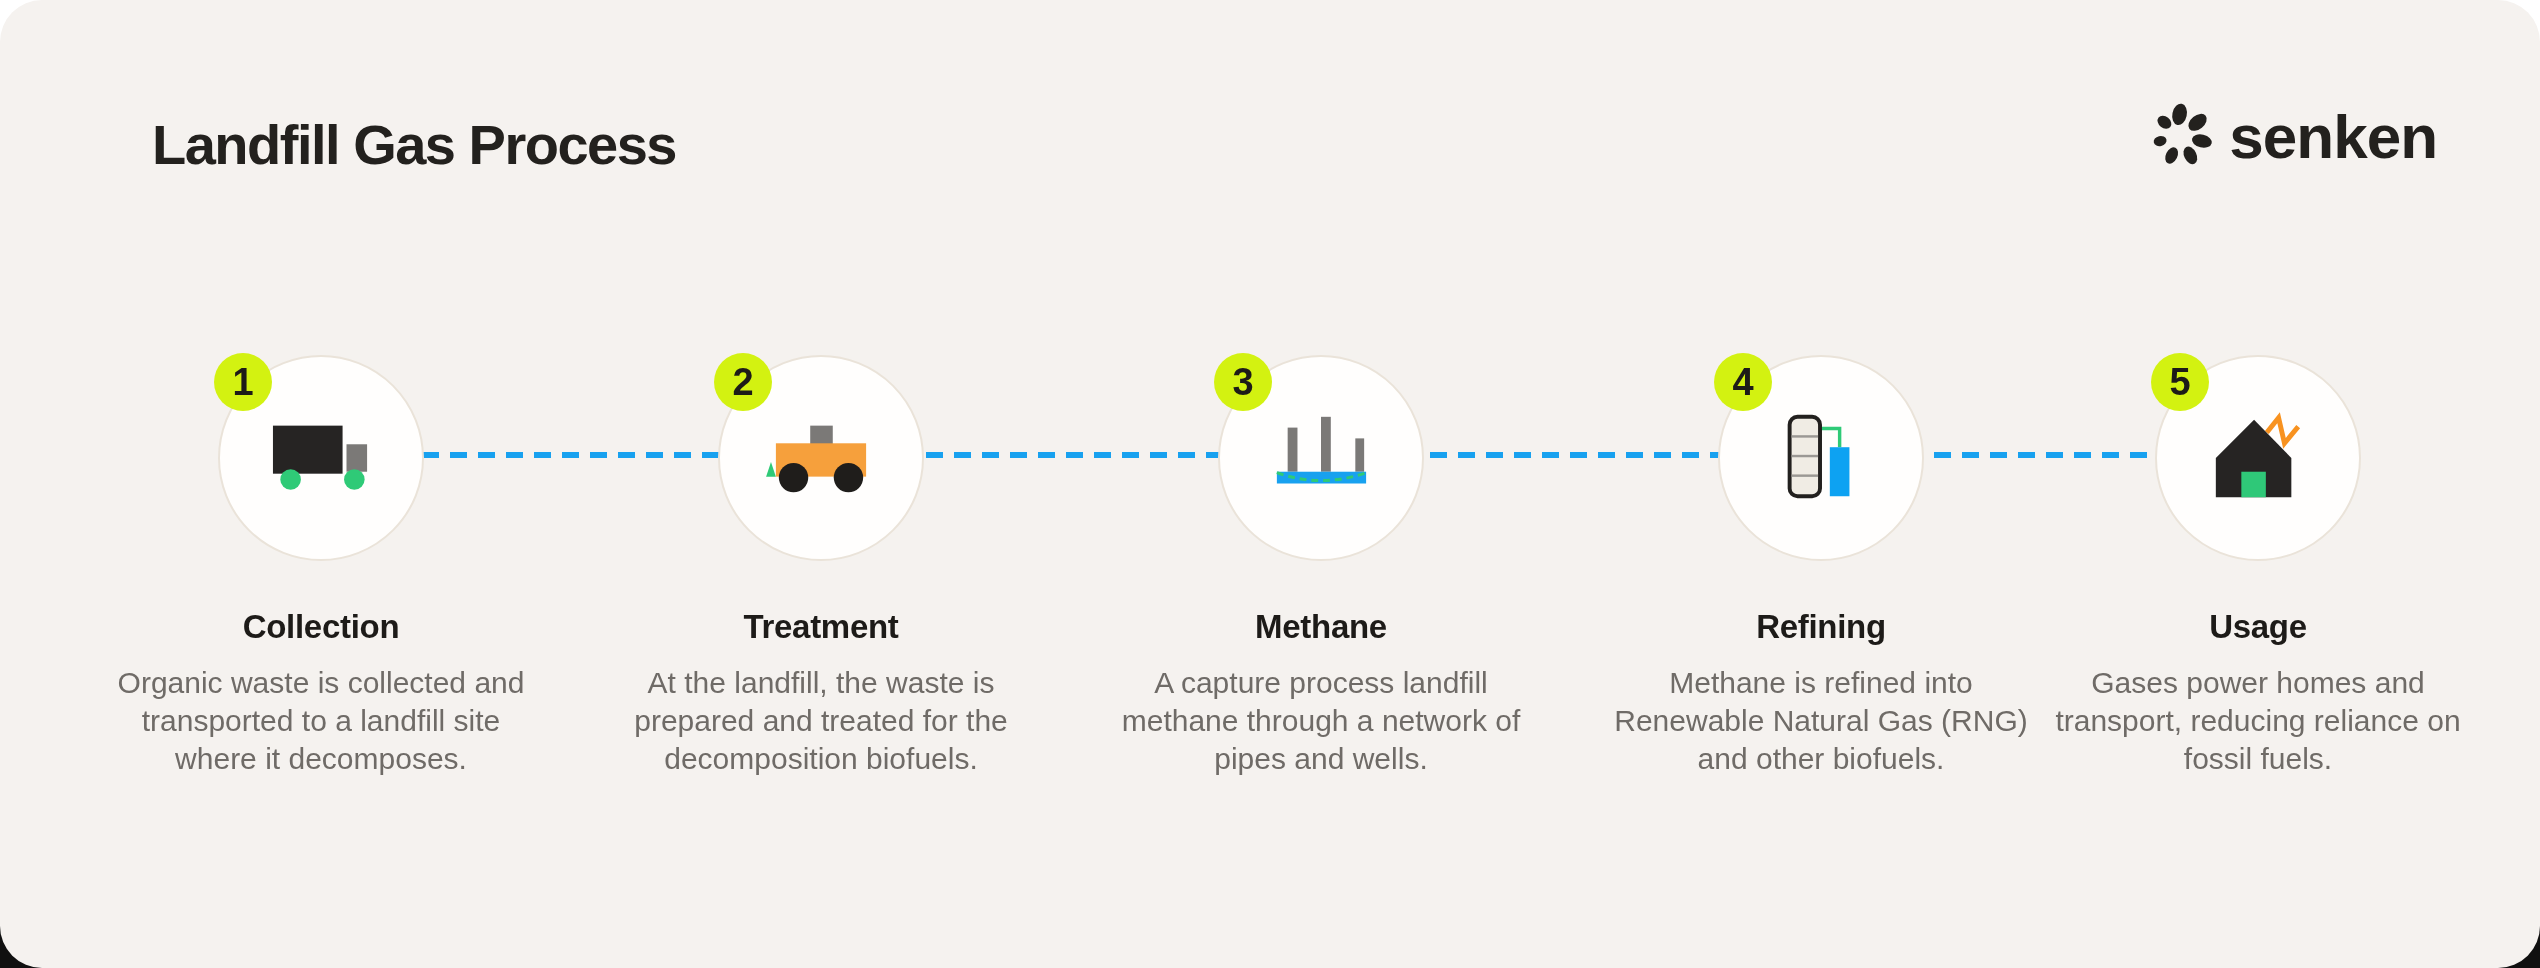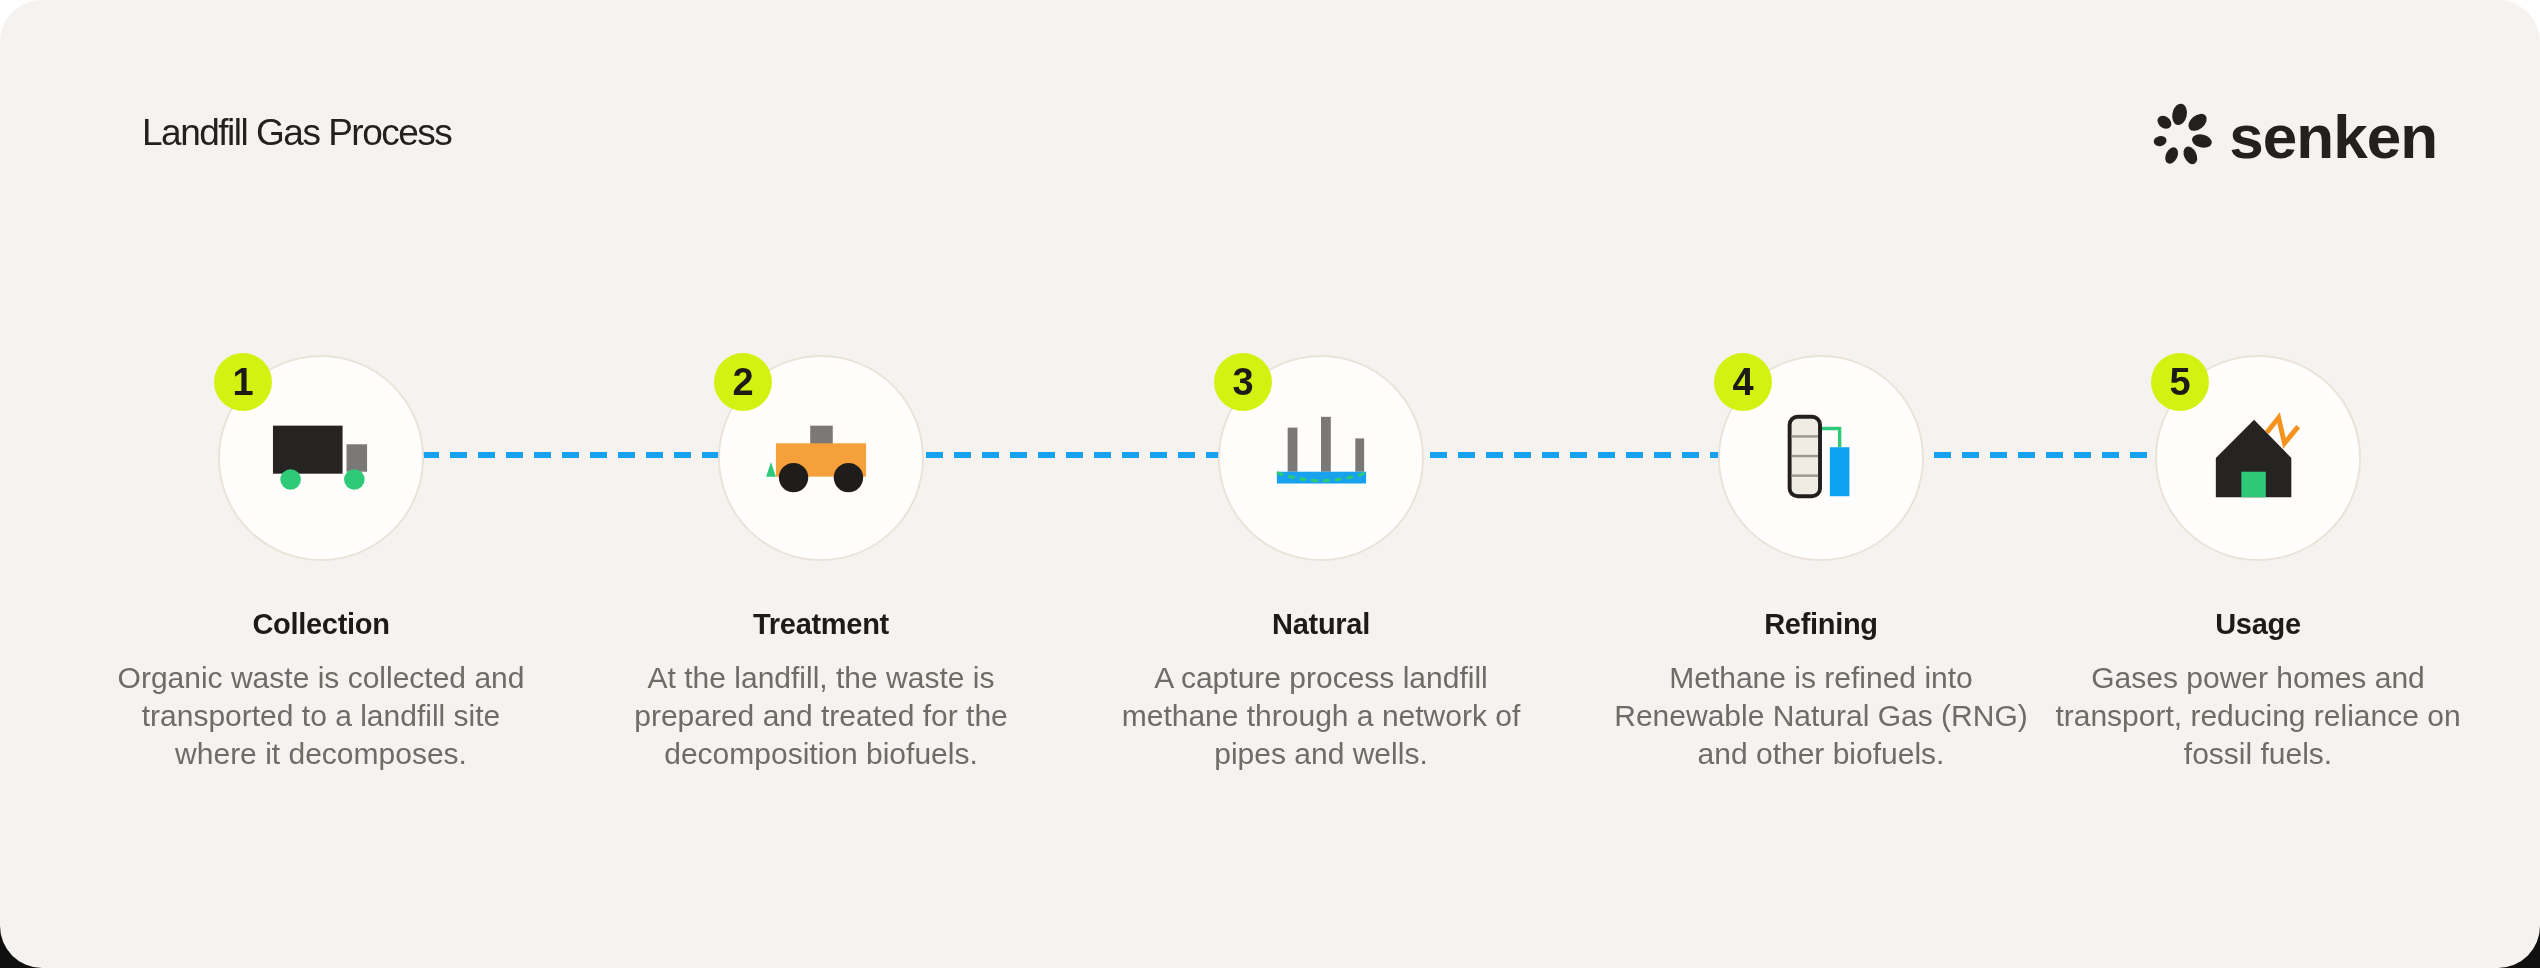--- a/index.html
+++ b/index.html
@@ -17,24 +17,24 @@
   .card {
     position: absolute;
     inset: 0;
     background: #f5f2ef;
     border-radius: 42px;
     overflow: hidden;
   }
 
   .page-title {
     position: absolute;
-    left: 142px;
+    left: 152px;
     top: 112px;
-    font-size: 37px;
-    font-weight: 400;
+    font-size: 56px;
+    font-weight: 700;
     letter-spacing: -1.5px;
     color: #23211e;
   }
 
   .brand {
     position: absolute;
     top: 100px;
     right: 103px;
     display: flex;
     align-items: flex-end;
@@ -99,21 +99,21 @@
     font-size: 38px;
     font-weight: 700;
     display: flex;
     align-items: center;
     justify-content: center;
     z-index: 2;
   }
 
   .step-title {
     margin-top: 47px;
-    font-size: 29px;
+    font-size: 33px;
     font-weight: 700;
     letter-spacing: -0.3px;
     color: #1d1b18;
   }
 
   .step-desc {
     margin: 18px auto 0;
     max-width: 432px;
     font-size: 30px;
     line-height: 38px;
@@ -178,21 +178,21 @@
       <div class="circle">
         <div class="badge">3</div>
         <svg class="icon" viewBox="0 0 206 206">
           <rect x="69" y="72" width="10" height="45" fill="#7b7977"></rect>
           <rect x="103" y="61" width="10" height="56" fill="#7b7977"></rect>
           <rect x="138" y="83" width="9" height="34" fill="#7b7977"></rect>
           <rect x="58" y="117" width="91" height="12" fill="#18a1ef"></rect>
           <path d="M58,118 Q103,134 149,118" fill="none" stroke="#2fca77" stroke-width="3" stroke-dasharray="7 5"></path>
         </svg>
       </div>
-      <div class="step-title">Natural</div>
+      <div class="step-title">Methane</div>
       <div class="step-desc">A capture process landfill methane through a network of pipes and wells.</div>
     </div>
 
     <div class="step s4">
       <div class="circle">
         <div class="badge">4</div>
         <svg class="icon" viewBox="0 0 206 206">
           <path d="M102,73 H122 V92" fill="none" stroke="#2fca77" stroke-width="3.5"></path>
           <rect x="112" y="92" width="20" height="50" fill="#0da2f2"></rect>
           <rect x="71" y="61" width="31" height="81" rx="8" fill="#f0ece4" stroke="#22201e" stroke-width="4"></rect>

